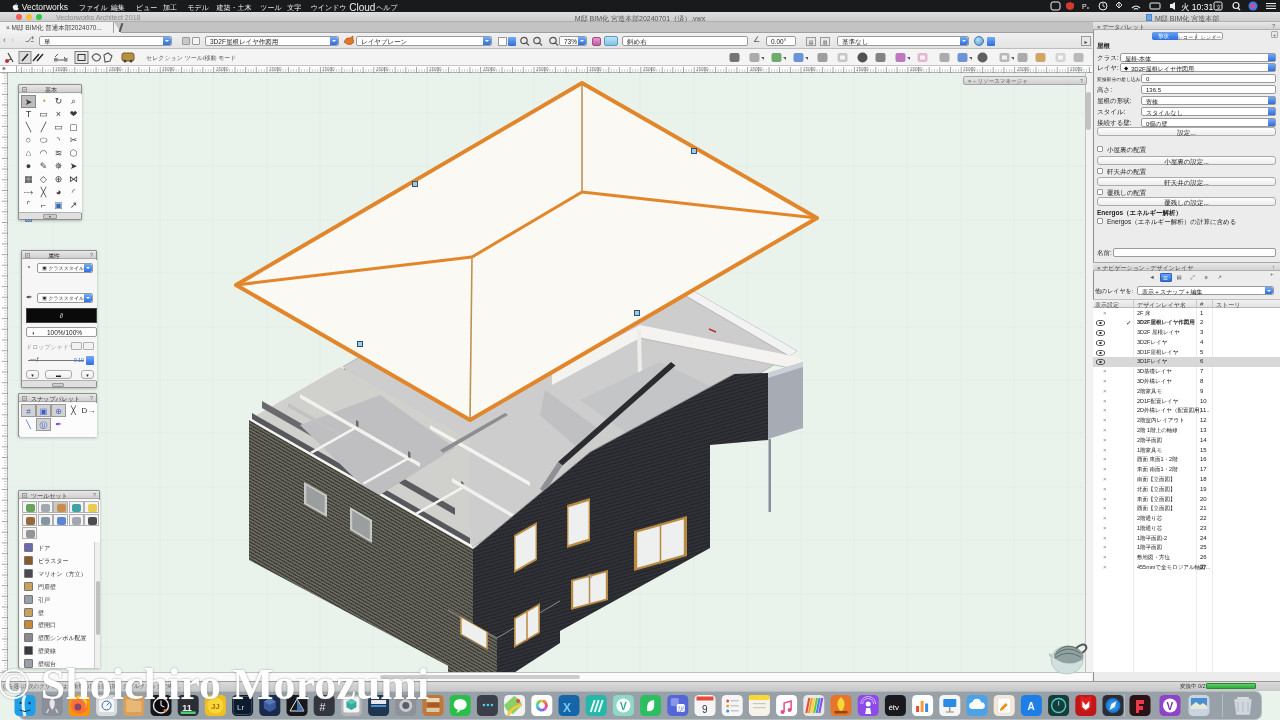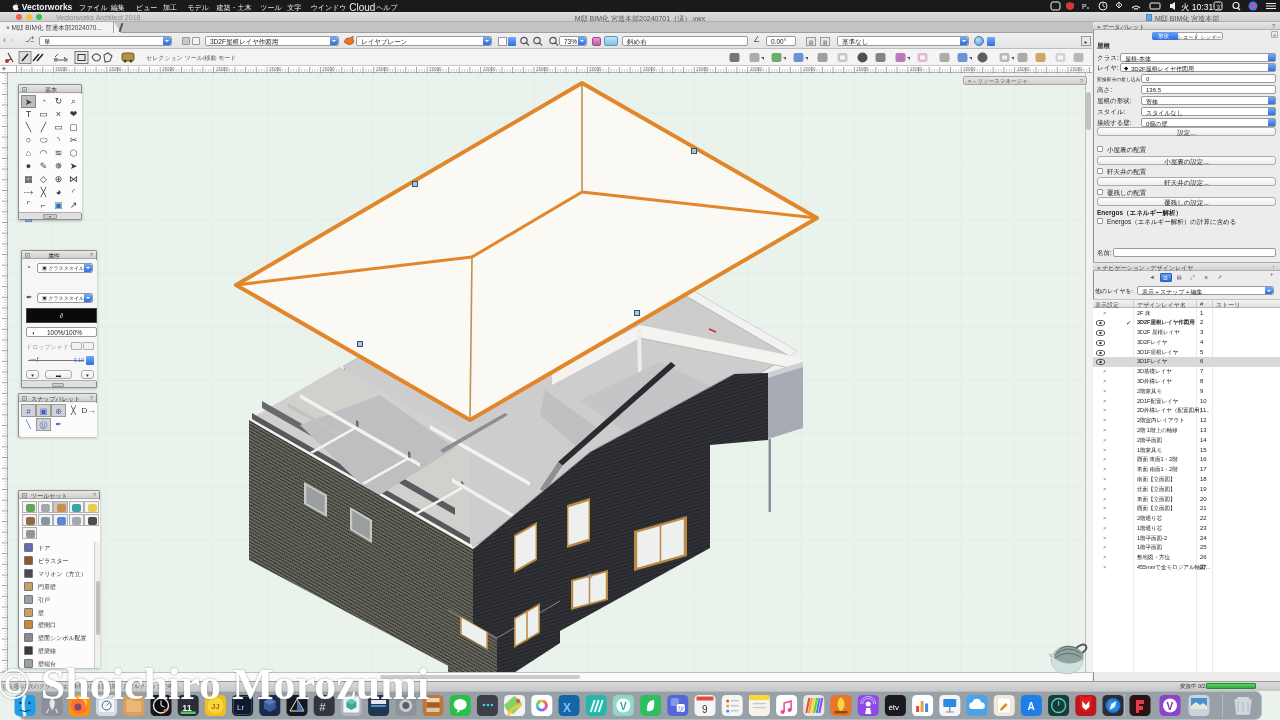--- a/index.html
+++ b/index.html
@@ -815,21 +815,21 @@
 <div class="abs" style="left:0;top:672px;width:1092px;height:9px;background:#fafafa;border-top:1px solid #c0c0c0;"></div>
 <div class="abs" style="left:380px;top:674.5px;width:200px;height:4px;background:#cccccc;border-radius:2px;"></div>
 <div class="abs" style="left:963px;top:76px;width:124px;height:9px;background:linear-gradient(#e6e6e6,#cfcfcf);border:1px solid #a5a5a5;border-radius:2px;">
       <span style="position:absolute;left:4px;top:1px;font-size:5.5px;color:#555;">× − リソースマネージャ</span>
       <span style="position:absolute;right:3px;top:1px;font-size:5.5px;color:#777;">?</span>
     </div>
 <div class="abs" style="left:0;top:0;width:1280px;height:12px;background:#191a1c;"></div>
 <svg class="abs" style="left:11px;top:2px;" width="9" height="9">
       <path d="M4.5 2.6 q0.1 -1 1.1 -1.4 q0.3 0.9 -0.3 1.5 q-0.4 0.4 -0.8 -0.1z M3.2 3 q0.8 -0.4 1.4 0 q0.6 0.4 1.2 0 q1 -0.4 1.6 0.6 q-0.9 0.6 -0.7 1.6 q0.2 0.9 0.9 1.2 q-0.4 1 -1 1.6 q-0.5 0.6 -1.2 0.2 q-0.6 -0.3 -1.2 0 q-0.7 0.4 -1.2 -0.2 q-1.2 -1.3 -1.3 -3 q-0.1 -1.5 1.5 -2z" fill="#f2f2f2"></path>
     </svg>
-<div class="tx" style="left:21.8px;top:1.5px;font-size:8.5px;color:#f2f2f2;font-weight:bold;">Vectorworks</div>
+<div class="tx" style="left:21.8px;top:1.5px;font-size:8.5px;color:#f2f2f2;font-weight:normal;">Vectorworks</div>
 <div class="tx" style="left:78.9px;top:2.5px;font-size:7px;color:#f2f2f2;">ファイル</div>
 <div class="tx" style="left:110.8px;top:2.5px;font-size:7px;color:#f2f2f2;">編集</div>
 <div class="tx" style="left:136px;top:2.5px;font-size:7px;color:#f2f2f2;">ビュー</div>
 <div class="tx" style="left:162.9px;top:2.5px;font-size:7px;color:#f2f2f2;">加工</div>
 <div class="tx" style="left:187.4px;top:2.5px;font-size:7px;color:#f2f2f2;">モデル</div>
 <div class="tx" style="left:216.6px;top:2.5px;font-size:7px;color:#f2f2f2;">建築・土木</div>
 <div class="tx" style="left:260.3px;top:2.5px;font-size:7px;color:#f2f2f2;">ツール</div>
 <div class="tx" style="left:287.2px;top:2.5px;font-size:7px;color:#f2f2f2;">文字</div>
 <div class="tx" style="left:310.7px;top:2.5px;font-size:7px;color:#f2f2f2;">ウインドウ</div>
 <div class="tx" style="left:349.3px;top:1.5px;font-size:10px;color:#f2f2f2;">Cloud</div>

